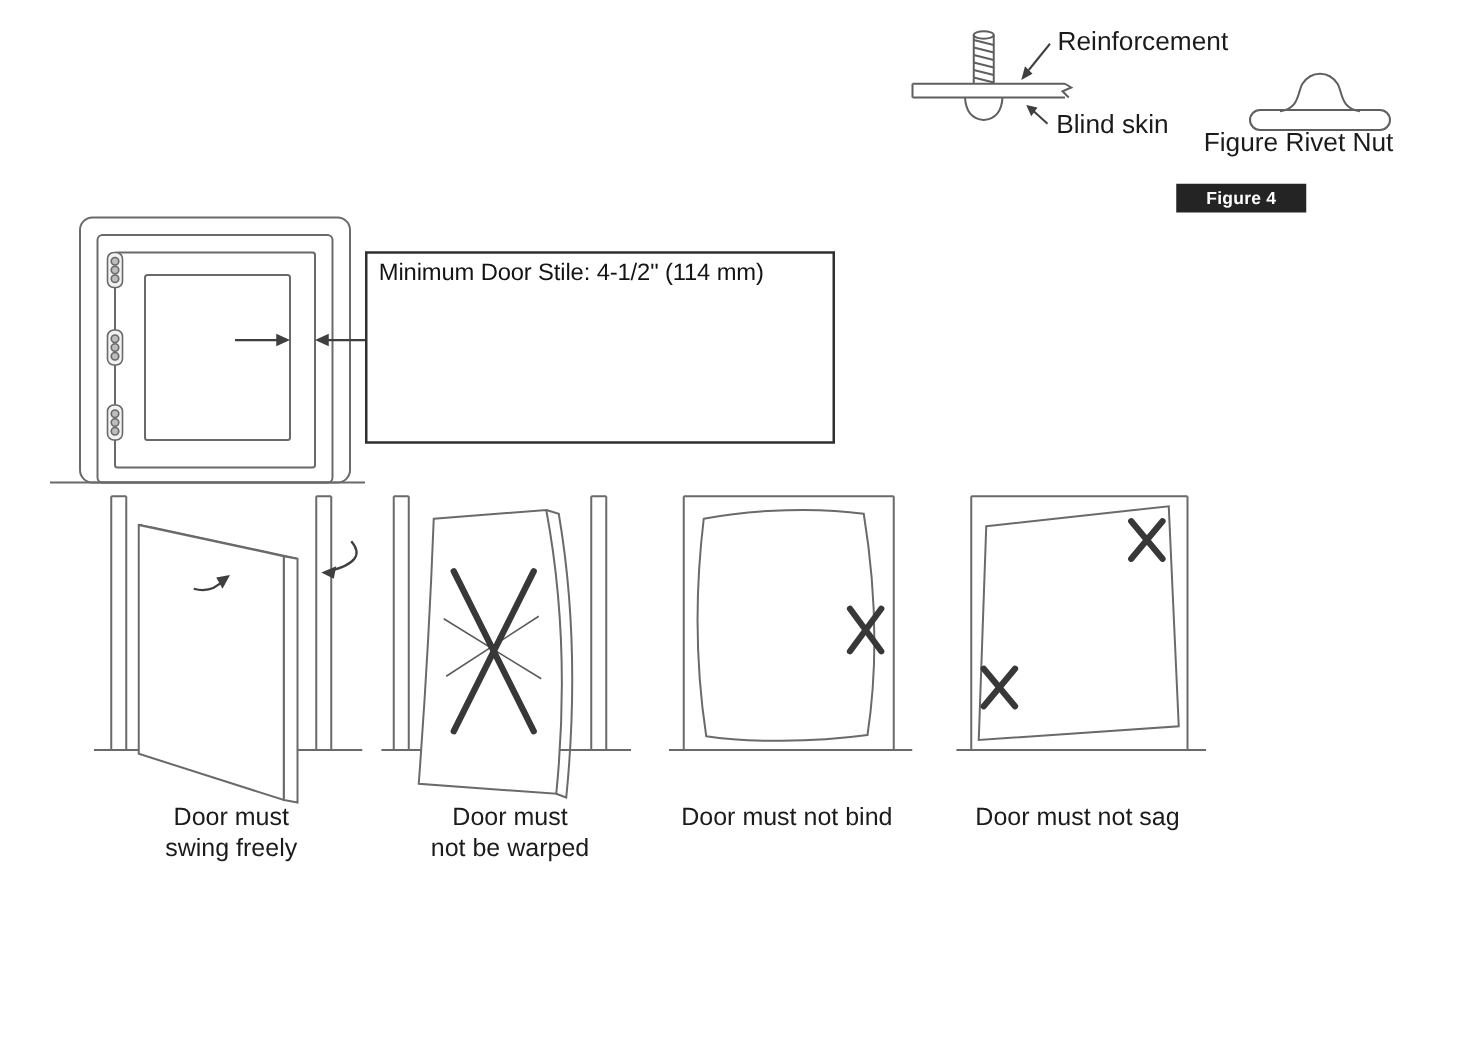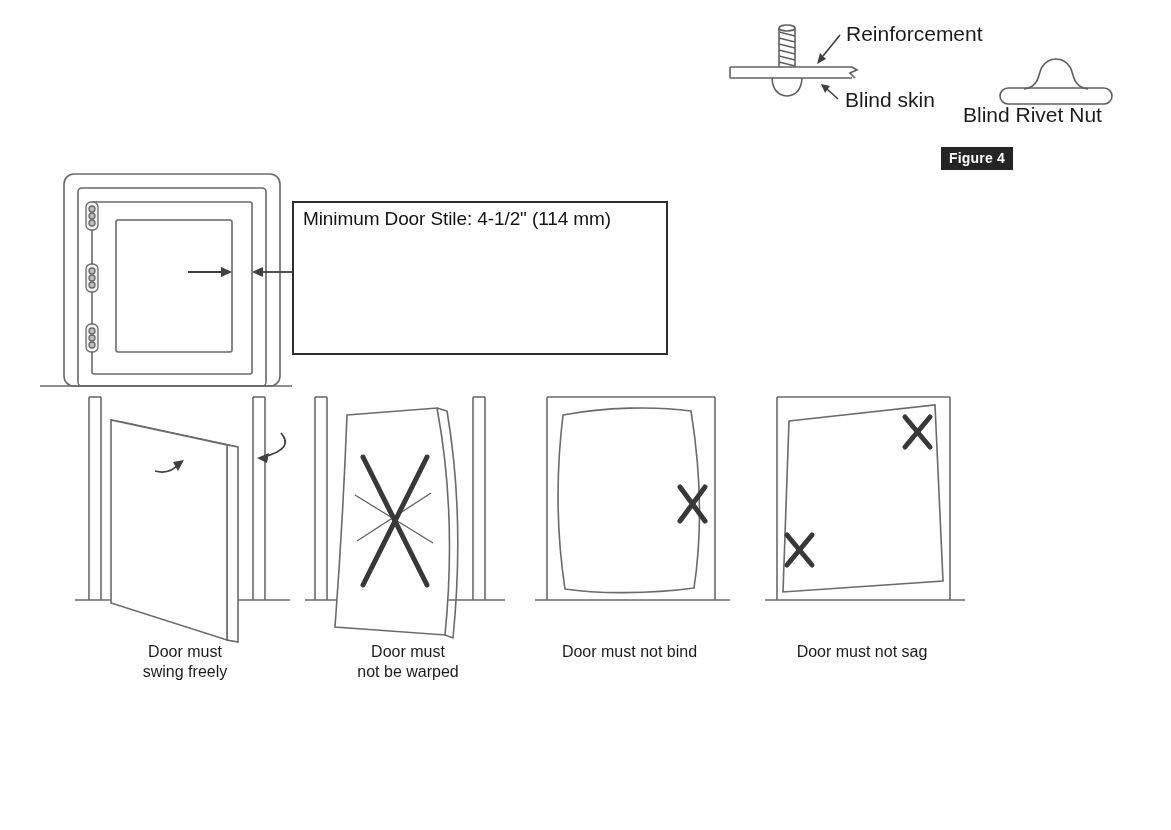--- a/index.html
+++ b/index.html
@@ -7,33 +7,33 @@
   body { font-family:"Liberation Sans", sans-serif; }
   .page {
     position:relative; width:1171px; height:728px;
     background:#ffffff; overflow:hidden; color:#1b1b1b;
   }
   svg.art { position:absolute; }
   .label {
     position:absolute; font-size:21px; color:#1b1b1b; white-space:nowrap;
   }
   .badge {
-    position:absolute; min-width:68px; height:23px; padding:0 8px;
+    position:absolute; min-width:68px; height:23px; padding:0 24px;
     background:#242424; color:#ffffff; font-size:14px; font-weight:bold;
     text-align:center; line-height:23px; letter-spacing:0.2px;
   }
   .spec-box {
     position:absolute; left:292px; top:201px; width:376px; height:154px;
     border:2px solid #2f2f2f; padding:4px 9px;
     font-size:19px; line-height:1.23; color:#141414; background:#ffffff;
     letter-spacing:-0.1px;
   }
   .spec-box .para { margin-top:23px; }
   .caption {
-    position:absolute; font-size:16px; line-height:1.25; text-align:center;
+    position:absolute; font-size:20px; line-height:1.25; text-align:center;
     color:#1b1b1b; white-space:pre-line;
   }
 </style>
 </head>
 <body>
 
 <div class="page">
 
   <svg class="art" style="left:690px; top:15px;" width="445" height="135" viewBox="0 0 445 135">
 
@@ -69,21 +69,21 @@
     </g>
 
     <g stroke="#5f5f5f" stroke-width="1.6" fill="none">
       <rect x="310" y="73" width="112" height="16" rx="8"></rect>
       <path d="M334,74 C350,72 348,58 352,52 C356,46 361,44 366,44 C371,44 376,46 380,52 C384,58 382,72 398,74"></path>
     </g>
   </svg>
 
   <div class="label" style="left:846px; top:22px;">Reinforcement</div>
   <div class="label" style="left:845px; top:88px;">Blind skin</div>
-  <div class="label" style="left:963px; top:103px;">Blind Rivet Nut</div>
+  <div class="label" style="left:963px; top:103px;">Figure Rivet Nut</div>
   <div class="badge" style="left:941px; top:147px;">Figure 4</div>
 
   <svg class="art" style="left:40px; top:168px;" width="252" height="226" viewBox="0 0 252 226">
     <line x1="0" y1="218" x2="252" y2="218" stroke="#6a6a6a" stroke-width="1.6"></line>
     <g stroke="#6a6a6a" stroke-width="1.6" fill="none">
       <rect x="24" y="6" width="216" height="212" rx="10"></rect>
       <rect x="38" y="20" width="188" height="198" rx="4"></rect>
       <rect x="52" y="34" width="160" height="172" rx="2"></rect>
       <rect x="76" y="52" width="116" height="132" rx="2"></rect>
     </g>

